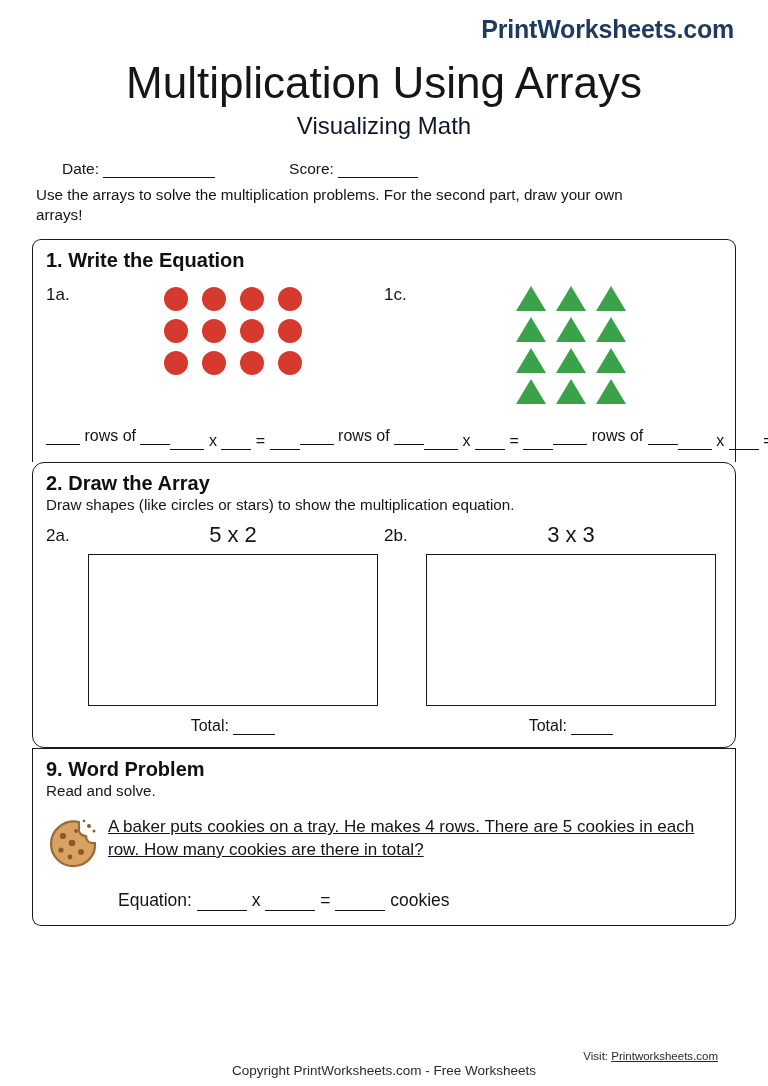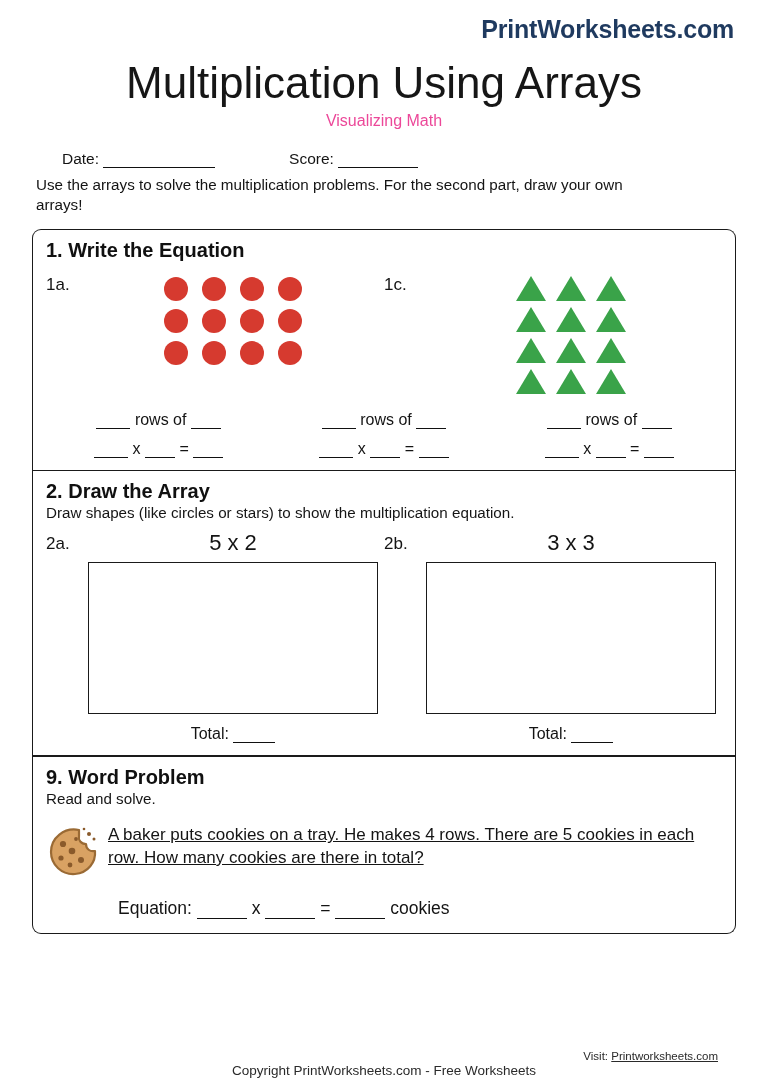--- a/index.html
+++ b/index.html
@@ -31,22 +31,22 @@
   .title {
     text-align: center;
     font-size: 44px;
     font-weight: 400;
     color: #161616;
     line-height: 1.05;
     margin-top: 2px;
   }
   .subtitle {
     text-align: center;
-    font-size: 16px;
-    color: #ec4899;
+    font-size: 24px;
+    color: #0f172a;
     margin-top: 6px;
   }
 
   
   .meta-row {
     display: flex;
     align-items: flex-end;
     padding: 0 36px;
     margin-top: 20px;
     font-size: 15.5px;
@@ -69,21 +69,21 @@
   }
 
   
   .section {
     margin: 0 32px;
     border: 1.6px solid #1a1a1a;
     padding: 9px 13px 12px 13px;
     background: #fff;
   }
   #sec1 { margin-top: 14px; border-radius: 9px 9px 0 0; border-bottom: none; }
-  #sec2 { border-radius: 0; }
+  #sec2 { border-radius: 12px; }
   #sec3 { border-radius: 0 0 9px 9px; border-top: none; padding-bottom: 14px; }
   .sec-divider { margin: 0 32px; border-top: 1.6px solid #1a1a1a; }
 
   .sec-title {
     font-size: 20px;
     font-weight: 700;
     color: #101010;
     margin: 0 0 1px 0;
   }
   .sec-sub {
@@ -136,21 +136,21 @@
   }
 
   
   .answers-row {
     display: flex;
     margin-top: 14px;
   }
   .answer-cell {
     flex: 1;
     display: flex;
-    flex-direction: column;
+    flex-direction: row;
     align-items: center;
     font-size: 16px;
   }
   .ans-line { display: flex; align-items: flex-end; white-space: pre; }
   .ans-line + .ans-line { margin-top: 11px; }
   .blank { display: inline-block; border-bottom: 1.6px solid #111; height: 15px; }
   .b-sm { width: 30px; }
   .b-md { width: 34px; }
 
   

